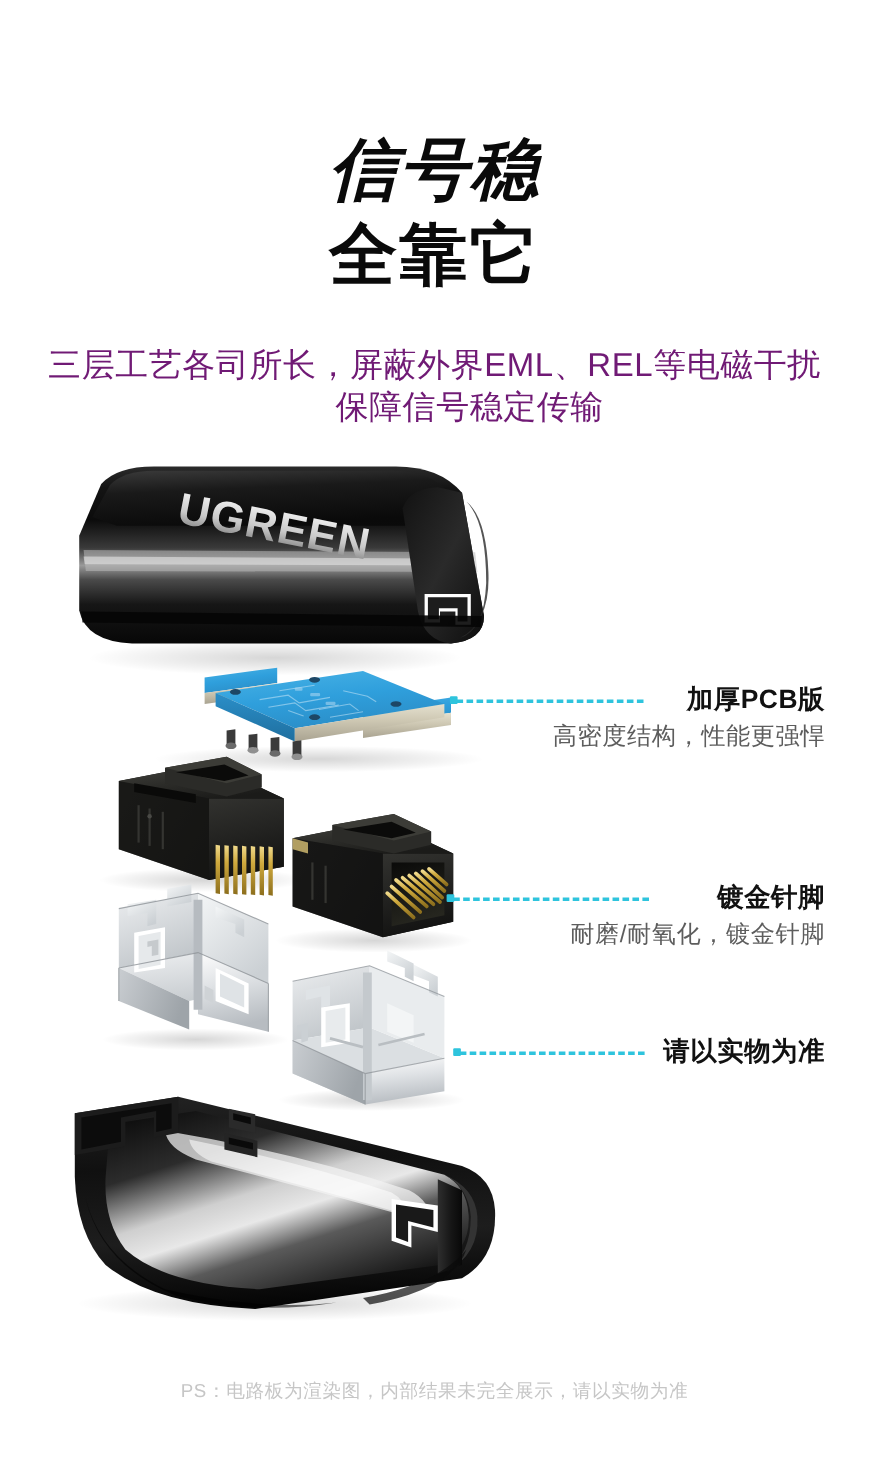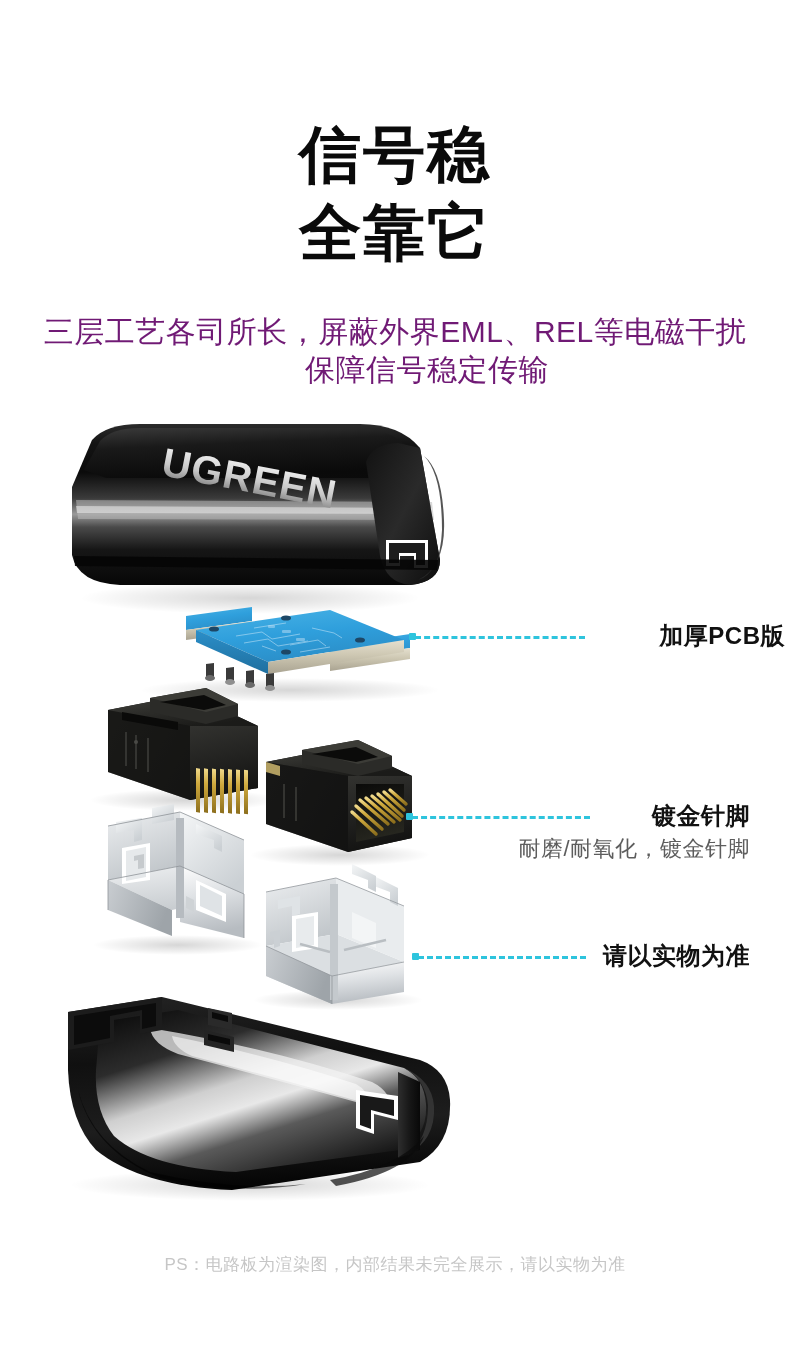--- a/index.html
+++ b/index.html
@@ -22,20 +22,21 @@
     position: absolute;
     left: 0;
     top: 118px;
     width: 790px;
     text-align: center;
     font-size: 62px;
     font-weight: bold;
     line-height: 1.18;
     letter-spacing: 2px;
     color: #0a0a0a;
+    font-style: italic;
   }
   .headline-l2 {
     position: absolute;
     left: 0;
     top: 196px;
     width: 790px;
     text-align: center;
     font-size: 62px;
     font-weight: bold;
     line-height: 1.18;
@@ -476,22 +477,23 @@
     <path d="M212,1012 L228,1016 L228,1022 L212,1018 Z" fill="#0a0a0a"></path>
     <path d="M204,1030 L234,1037 L234,1052 L204,1045 Z" fill="#242424"></path>
     <path d="M208,1034 L230,1039 L230,1045 L208,1040 Z" fill="#0a0a0a"></path>
 
     <path d="M78,1090 Q92,1150 160,1178 Q232,1196 306,1184
              Q236,1192 150,1172 Q92,1144 78,1090 Z" fill="#000" opacity="0.55"></path>
     <path d="M330,1180 Q398,1168 424,1136 Q412,1172 336,1186 Z" fill="#0a0a0a" opacity="0.7"></path>
   </g>
 </svg>
 
-<div class="anno" style="left:635px; top:620px; width:150px; height:70px;">
+<div class="anno" style="left:600px; top:620px; width:150px; height:70px;">
   <span class="anno-title">加厚PCB版</span>
+  <span class="anno-sub">高密度结构，性能更强悍</span>
 </div>
 <div class="leader" style="left:415px; top:636px; width:170px;"></div>
 <div class="leader-dot" style="left:409px; top:633px;"></div>
 
 <div class="anno" style="left:600px; top:800px; width:150px; height:70px;">
   <span class="anno-title">镀金针脚</span>
   <span class="anno-sub">耐磨/耐氧化，镀金针脚</span>
 </div>
 <div class="leader" style="left:412px; top:816px; width:178px;"></div>
 <div class="leader-dot" style="left:406px; top:813px;"></div>

